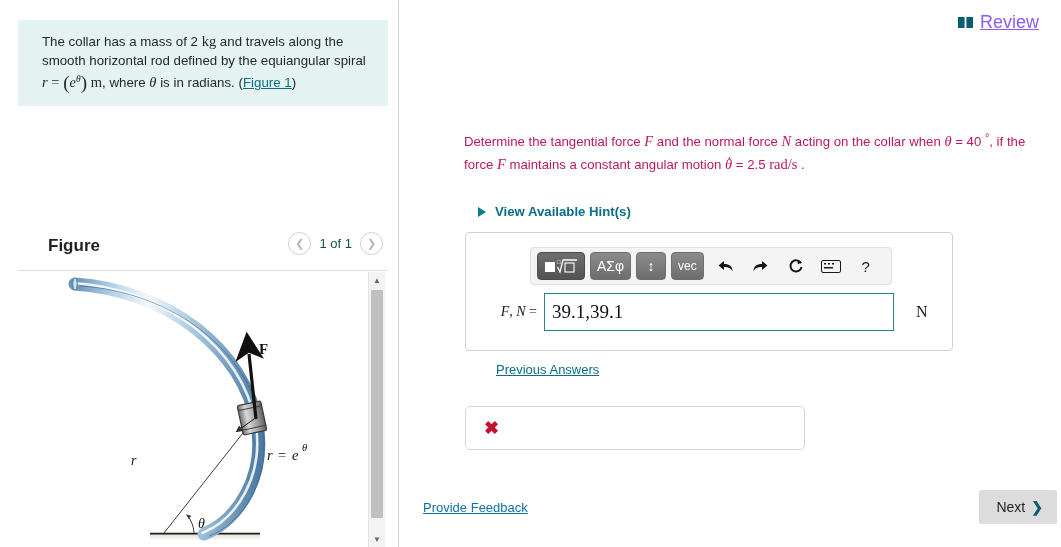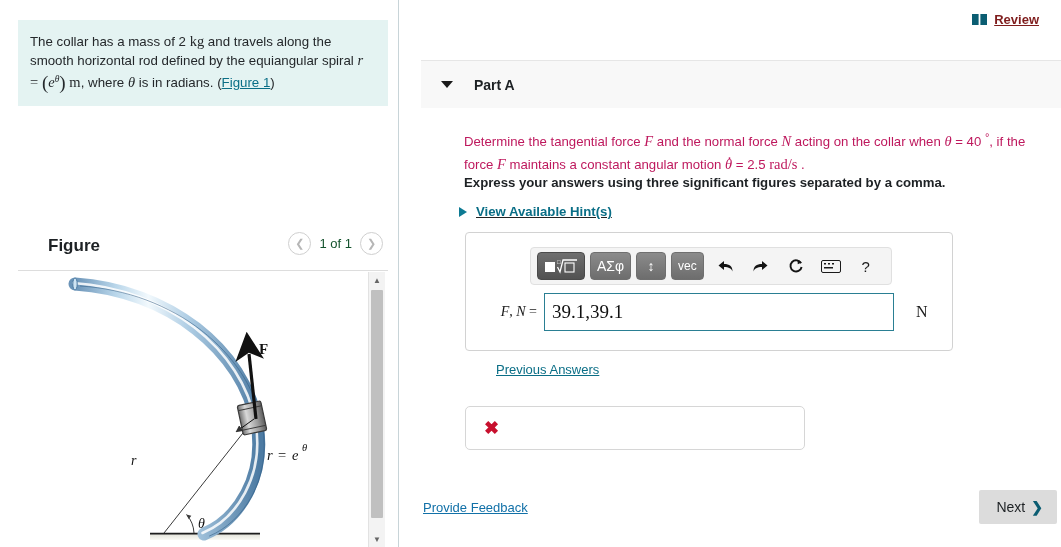--- a/index.html
+++ b/index.html
@@ -31,21 +31,21 @@
     background: #ffffff;
     border-right: 1px solid #c8d4d8;
     box-sizing: border-box;
   }
   .problem-box {
     position: absolute;
     left: 18px; top: 20px;
     width: 370px;
     box-sizing: border-box;
     background: #e4f3f2;
-    padding: 12px 14px 14px 12px;
+    padding: 12px 14px 14px 24px;
   }
   .problem-text {
     font-size: 13.3px;
     line-height: 19px;
     color: #24282b;
   }
   .mathit {
     font-family: "Liberation Serif", serif;
     font-style: italic;
     font-size: 14.5px;
@@ -165,24 +165,23 @@
   }
   .review-link {
     position: absolute;
     right: 22px; top: 12px;
     display: flex;
     align-items: center;
     gap: 7px;
     cursor: pointer;
   }
   .review-text {
-    color: #7f1d1d;
-    font-size: 13px;
+    color: #8b5cf6;
+    font-size: 18px;
     text-decoration: underline;
-    font-weight: bold;
   }
   .book-icon {
     display: inline-block;
     width: 15px; height: 11px;
   }
 
   .part-header {
     position: absolute;
     left: 21px; top: 60px;
     width: 640px;
@@ -218,26 +217,25 @@
   .q-bold {
     position: absolute;
     left: 464px; top: 175px;
     width: 576px;
     font-size: 13.2px;
     font-weight: bold;
     color: #1d2124;
   }
   .hints-link {
     position: absolute;
-    left: 459px; top: 204px;
+    left: 478px; top: 204px;
     display: flex;
     align-items: center;
     gap: 9px;
     cursor: pointer;
-    text-decoration: underline;
   }
   .hint-tri {
     width: 0; height: 0;
     border-top: 5px solid transparent;
     border-bottom: 5px solid transparent;
     border-left: 8px solid #0d7a93;
   }
   .hint-text {
     color: #0a6e86;
     font-size: 13.2px;
@@ -528,31 +526,26 @@
   <div class="right-panel">
 
     <div class="review-link">
       <svg class="book-icon" viewBox="0 0 15 11">
         <rect x="0" y="0" width="6.6" height="11" fill="#0b5d72"></rect>
         <rect x="8.4" y="0" width="6.6" height="11" fill="#0b5d72"></rect>
       </svg>
       <span class="review-text">Review</span>
     </div>
 
-    <div class="part-header">
-      <div class="caret-down"></div>
-      <div class="part-title">Part A</div>
-    </div>
   </div>
 
   <div class="q-text">
     <span>Determine the tangential force </span><span class="mathit">F</span><span> and the normal force </span><span class="mathit">N</span><span> acting on the collar when </span><span class="mathit">θ</span><span> = 40 </span><sup>°</sup><span>, if the force </span><span class="mathit">F</span><span> maintains a constant angular motion </span><span class="mathit" style="position:relative;"><span style="position:absolute;left:2px;top:-9px;font-size:15px;font-style:normal;">·</span><span>θ</span></span><span> = 2.5 </span><span class="mathrm">rad/s</span><span> .</span>
   </div>
 
-  <div class="q-bold">Express your answers using three significant figures separated by a comma.</div>
 
   <div class="hints-link">
     <div class="hint-tri"></div>
     <span class="hint-text">View Available Hint(s)</span>
   </div>
 
   <div class="answer-panel">
     <div class="mathbar">
       <div class="mb-btn active">
         <svg width="34" height="17" viewBox="0 0 34 17">

